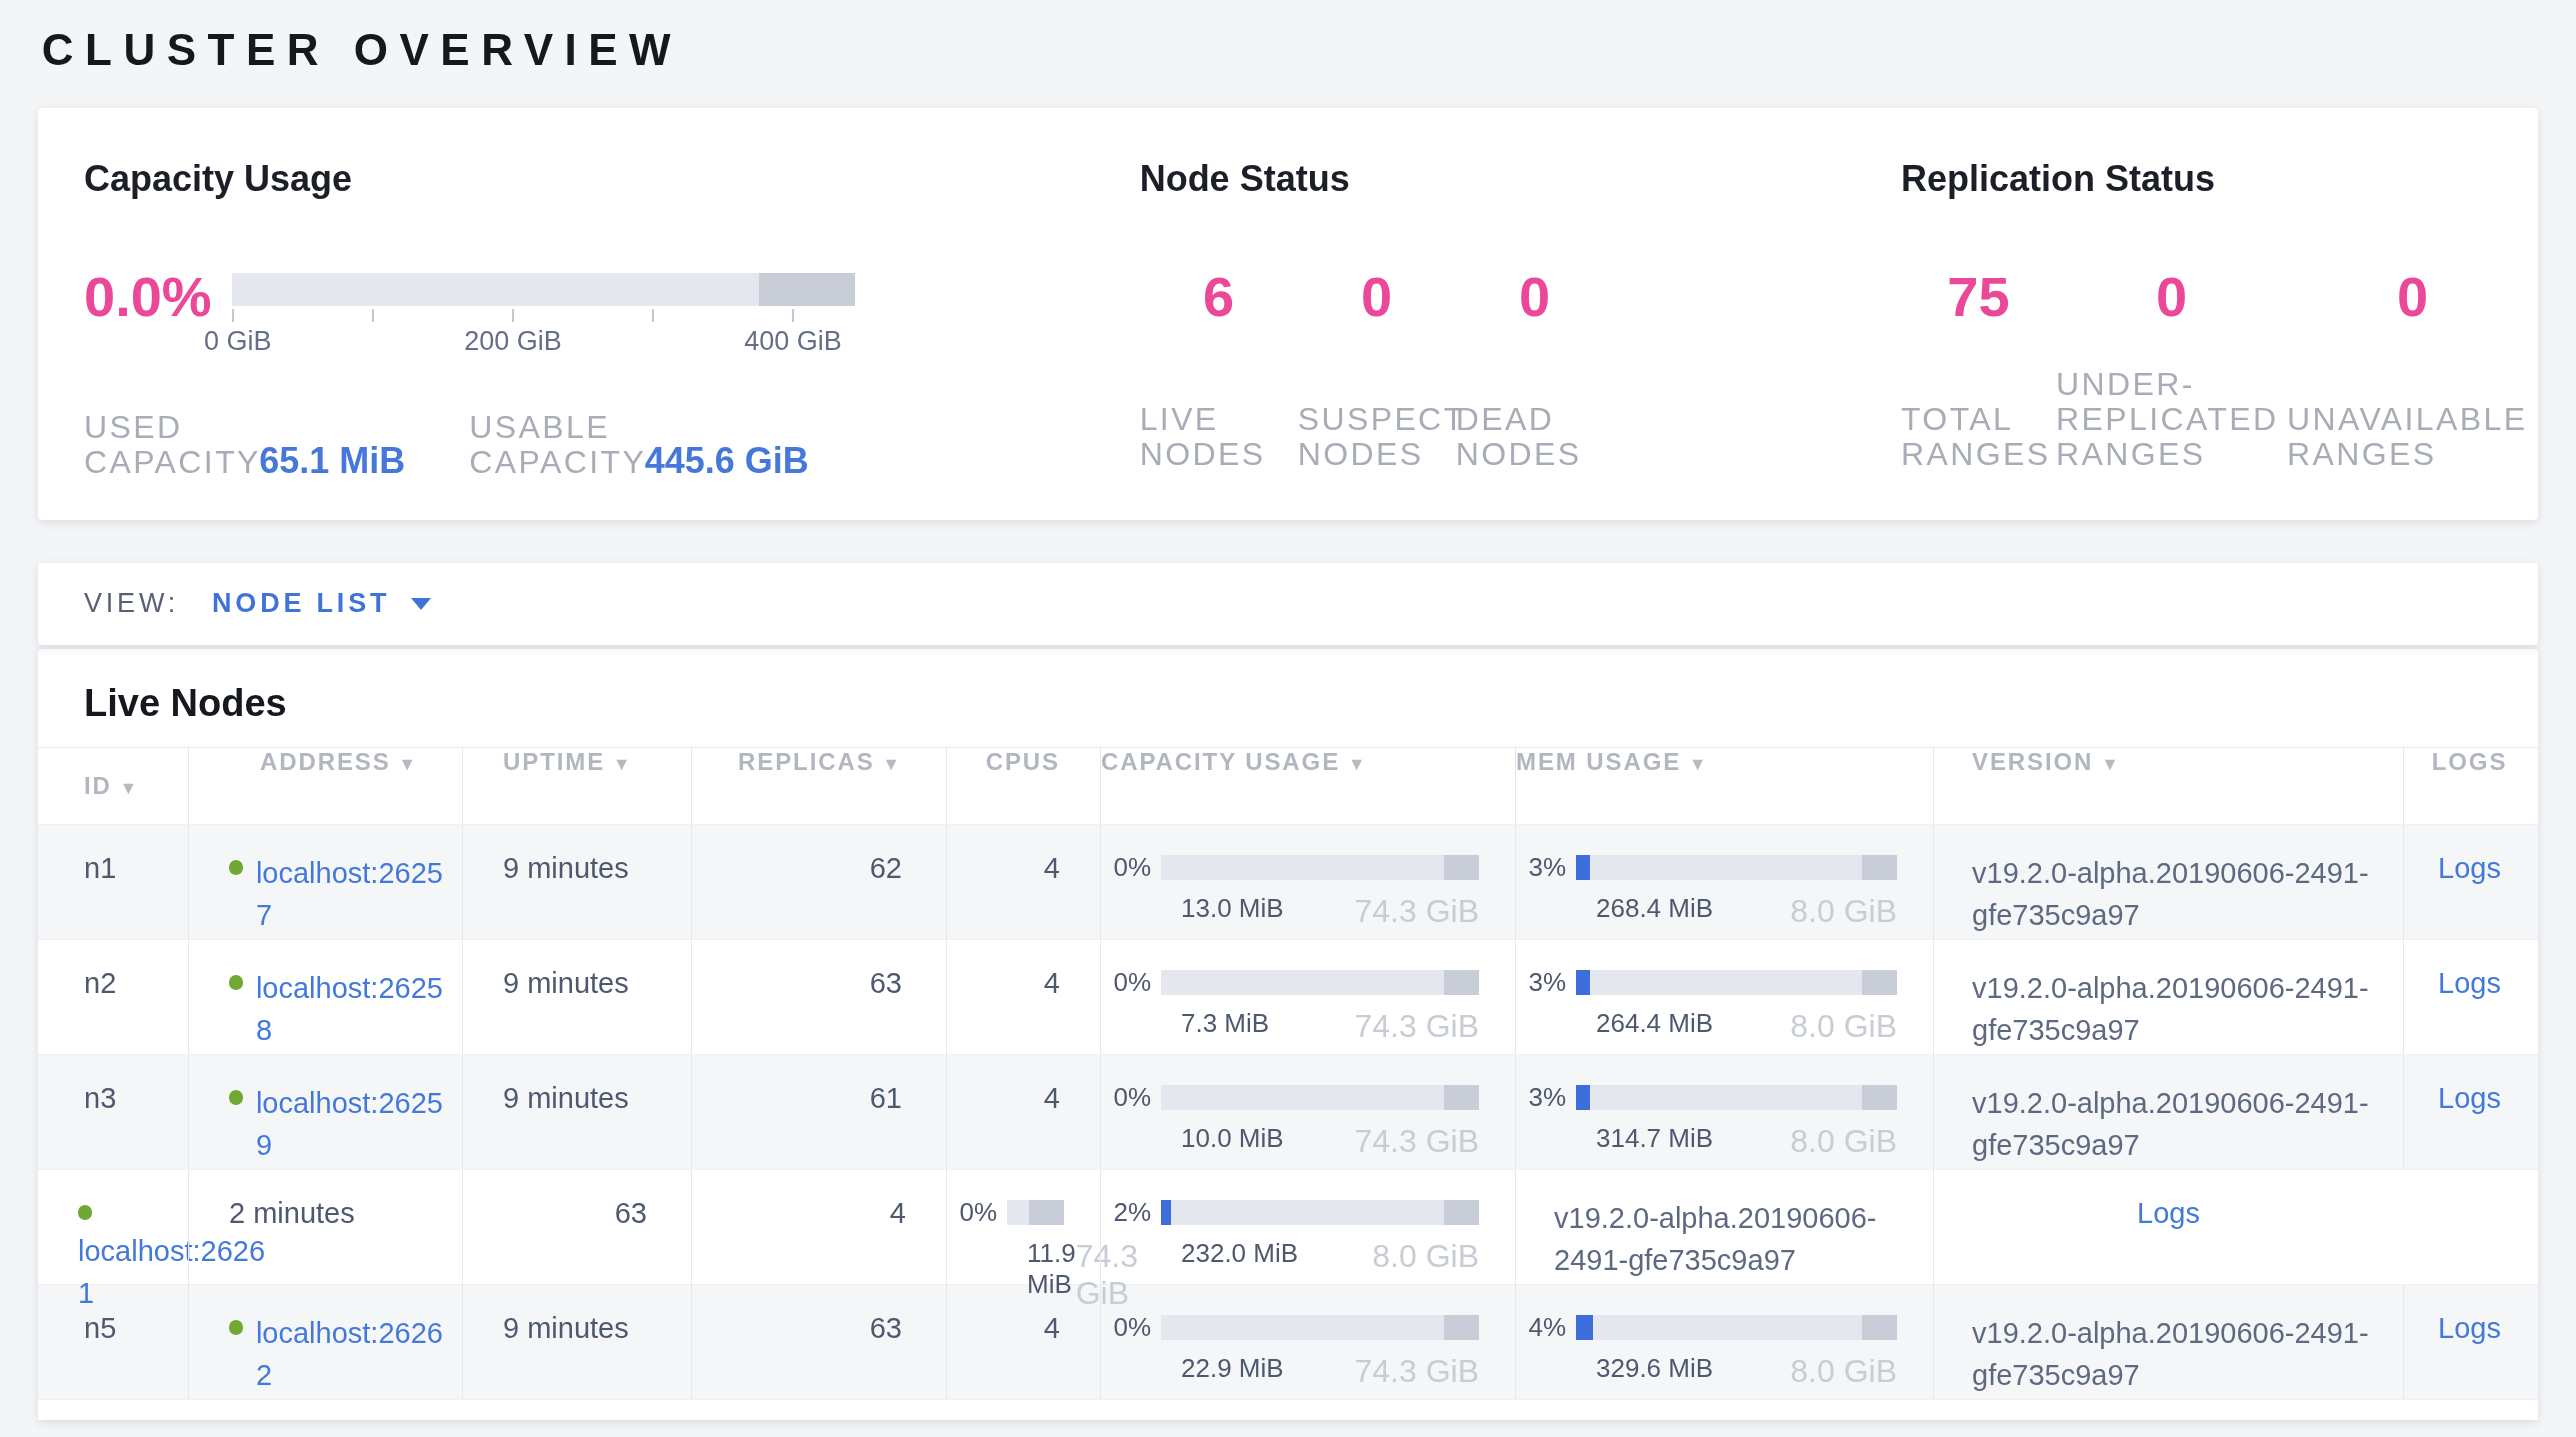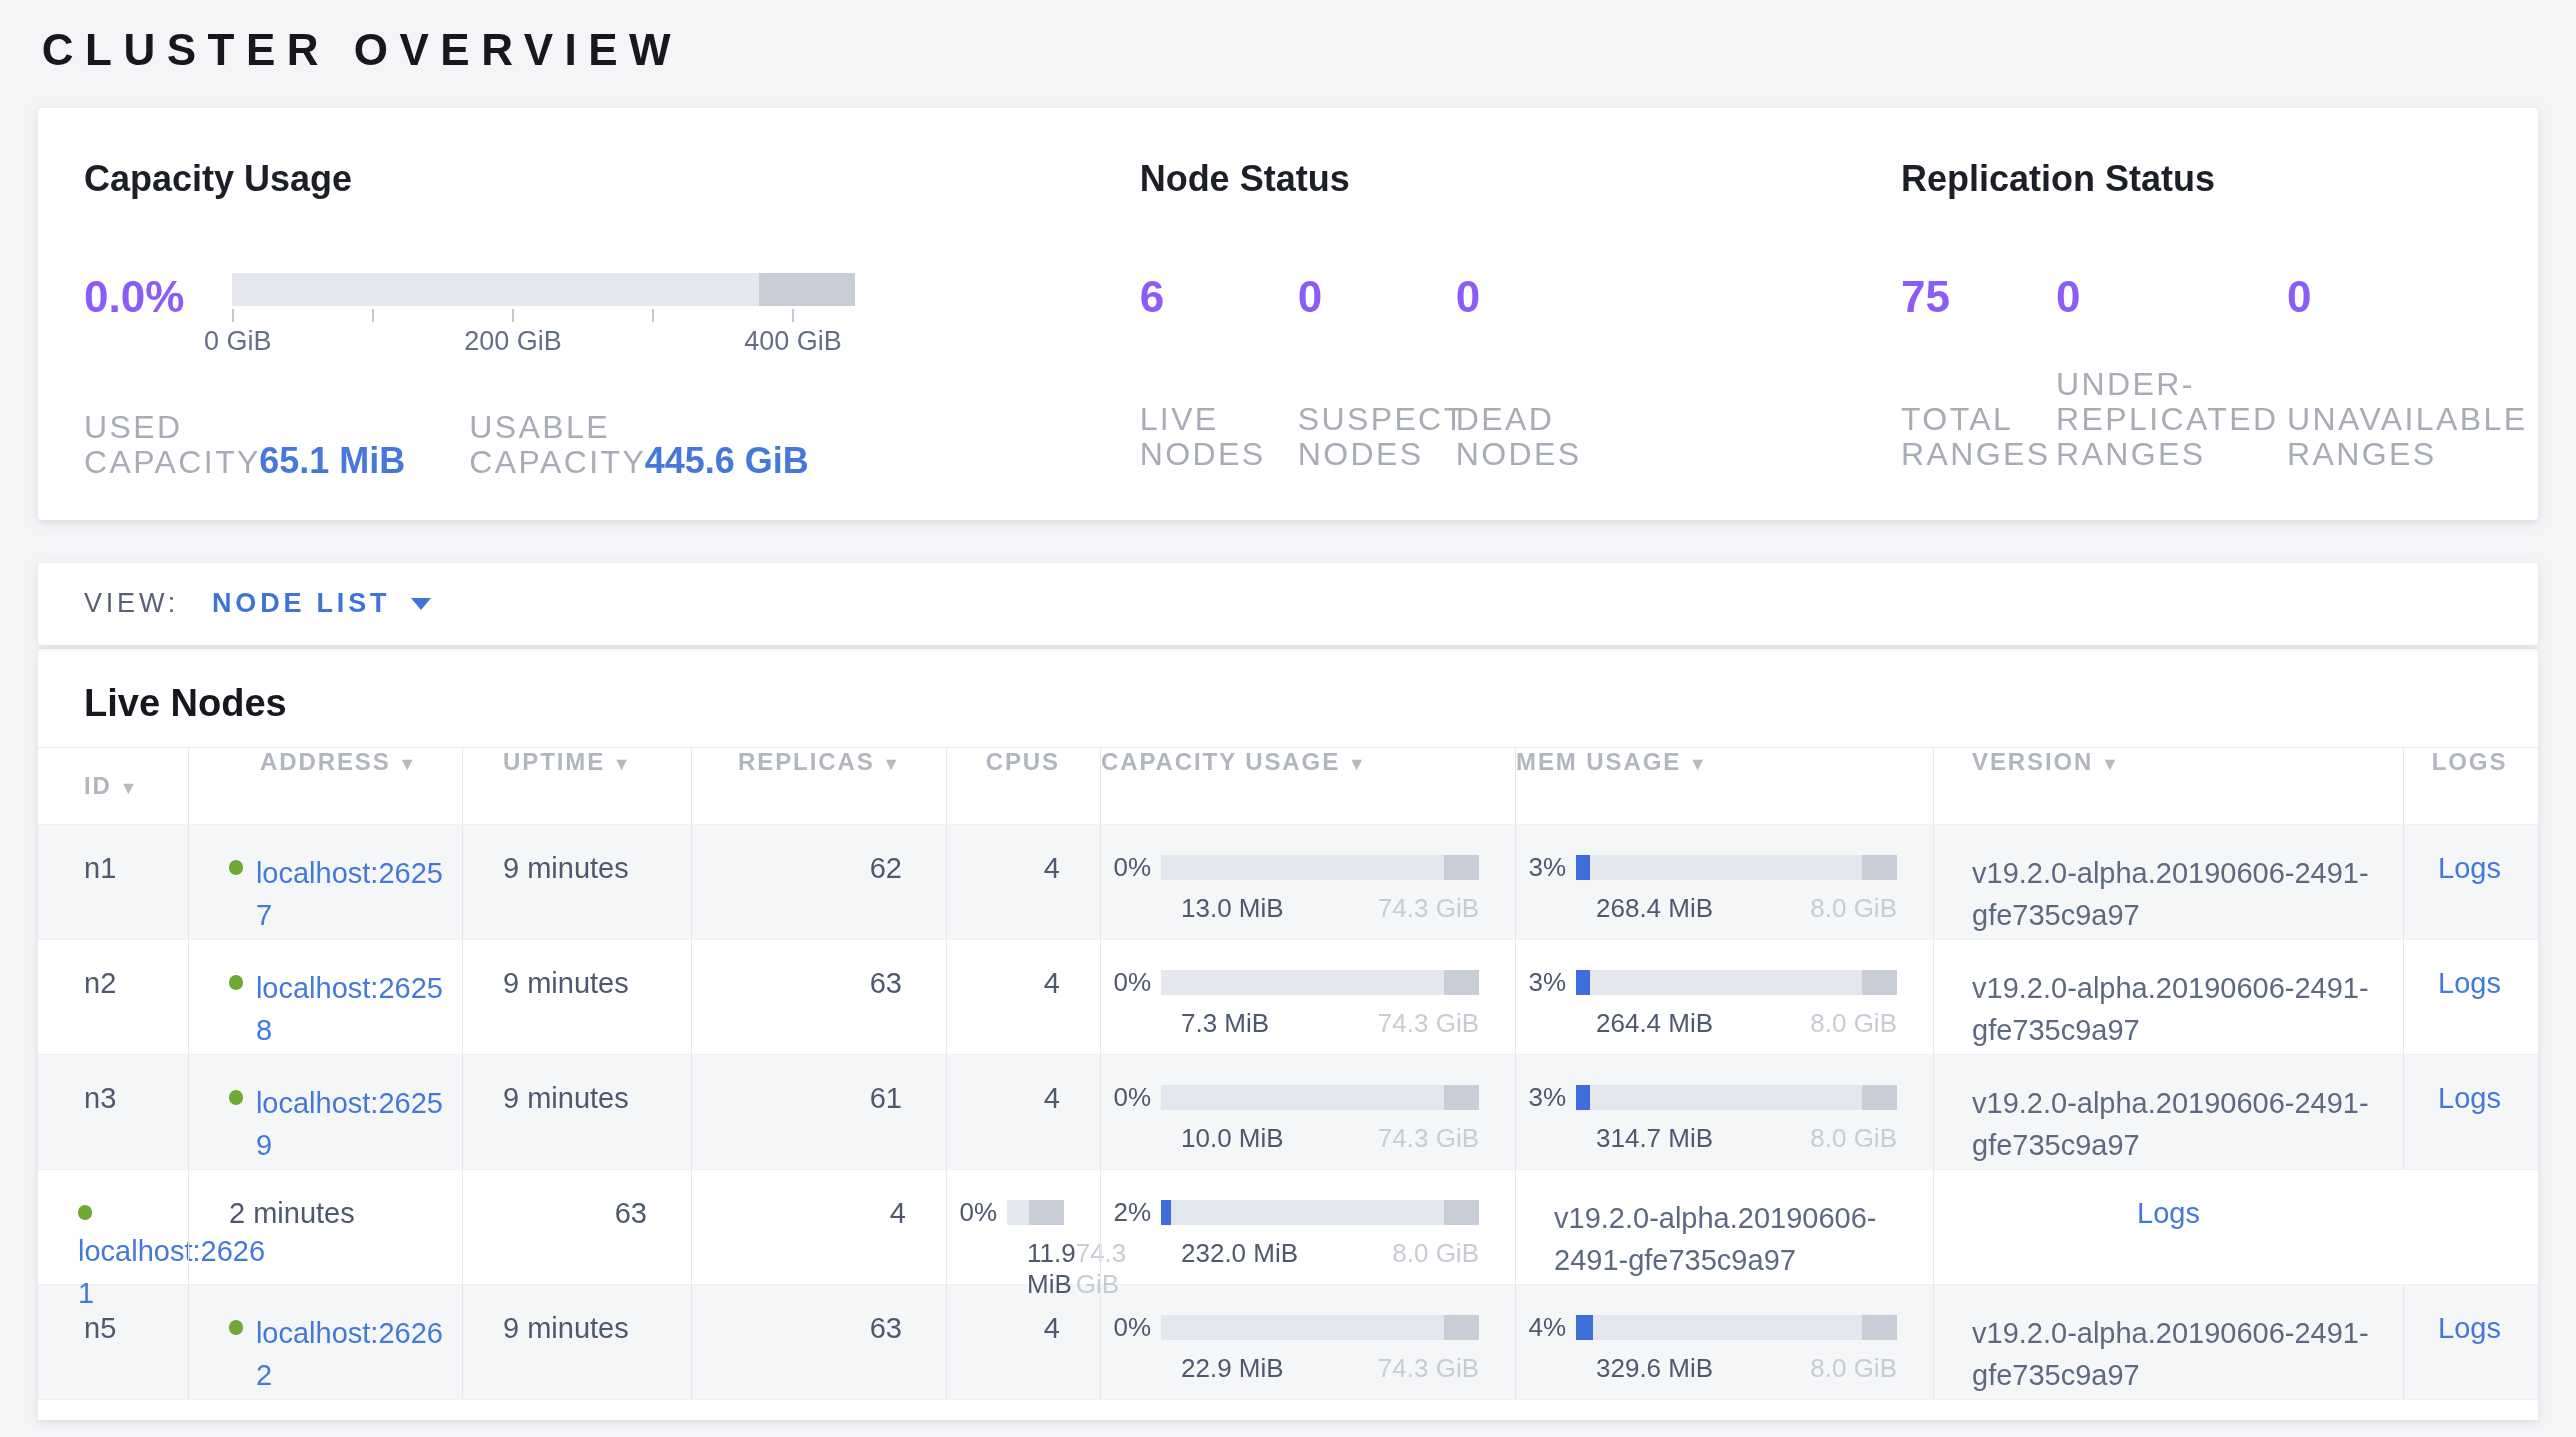--- a/index.html
+++ b/index.html
@@ -27,21 +27,21 @@
 
   
   .summary { display:flex; height:412px; }
   .panel { padding-top:50px; }
   .panel h2 { margin:0; font-size:36px; line-height:42px; font-weight:700; color:#1c1f27; }
   .panel-capacity { width:1064px; padding-left:46px; }
   .panel-nodes { width:778px; padding-left:54px; }
   .panel-replication { flex:1; padding-left:49px; }
 
   .cap-row { display:flex; margin-top:69px; }
-  .big-num { font-size:44px; line-height:56px; font-weight:600; color:#8b5cf6; }
+  .big-num { font-size:56px; line-height:56px; font-weight:600; color:#ec4899;text-align:center; }
   .cap-pct { width:127px; flex:none; }
   .cap-barwrap { margin-left:21px; margin-top:3.8px; width:623px; flex:none; }
   .cap-bar { position:relative; height:33px; background:#e4e7ee; }
   .cap-bar .bar-tail { position:absolute; right:0; top:0; height:100%; width:96px; background:#c9cdd8; }
   .cap-bar .bar-fill { position:absolute; left:0; top:0; height:100%; background:#3e6edb; }
   .cap-ticks { position:relative; height:17px; }
   .cap-tick { position:absolute; top:3.8px; width:1.9px; height:12.5px; background:#c3c7d0; }
   .cap-ticklabels { position:relative; height:33px; }
   .cap-ticklabel { position:absolute; top:3.8px; transform:translateX(-50%);
     font-size:27px; color:#646e86; white-space:nowrap; }
@@ -108,21 +108,21 @@
   .addr-link { display:inline-block; width:188px; word-break:break-all;
     color:#4379da; line-height:42px; vertical-align:top; text-decoration:none; cursor:pointer; }
 
   .u-top { display:flex; align-items:center; }
   .u-pct { width:50px; flex:none; text-align:right; font-size:26px; color:#4e586e; }
   .u-bar { flex:1; height:25px; margin-left:9.6px; position:relative; background:#e4e7ee; }
   .u-tail { position:absolute; right:0; top:0; height:100%; width:35px; background:#c9cdd8; }
   .u-fill { position:absolute; left:0; top:0; height:100%; background:#3e6edb; }
   .u-vals { display:flex; justify-content:space-between; margin-left:59px; padding-left:21px; margin-top:10px; }
   .u-used { font-size:26px; color:#4e586e; }
-  .u-total { font-size:26px; color:#c8ccd5; }
+  .u-total { font-size:32px; color:#c8ccd5; }
 
   .version-text { color:#5d6980; line-height:42px; }
   .logs-link { color:#4379da; text-decoration:none; cursor:pointer; }
 
   .partial-row { height:21px; background:#fff; border-top:1.9px solid #eef0f3; }
 </style>
 </head>
 <body>
 
 <div class="wrap">

